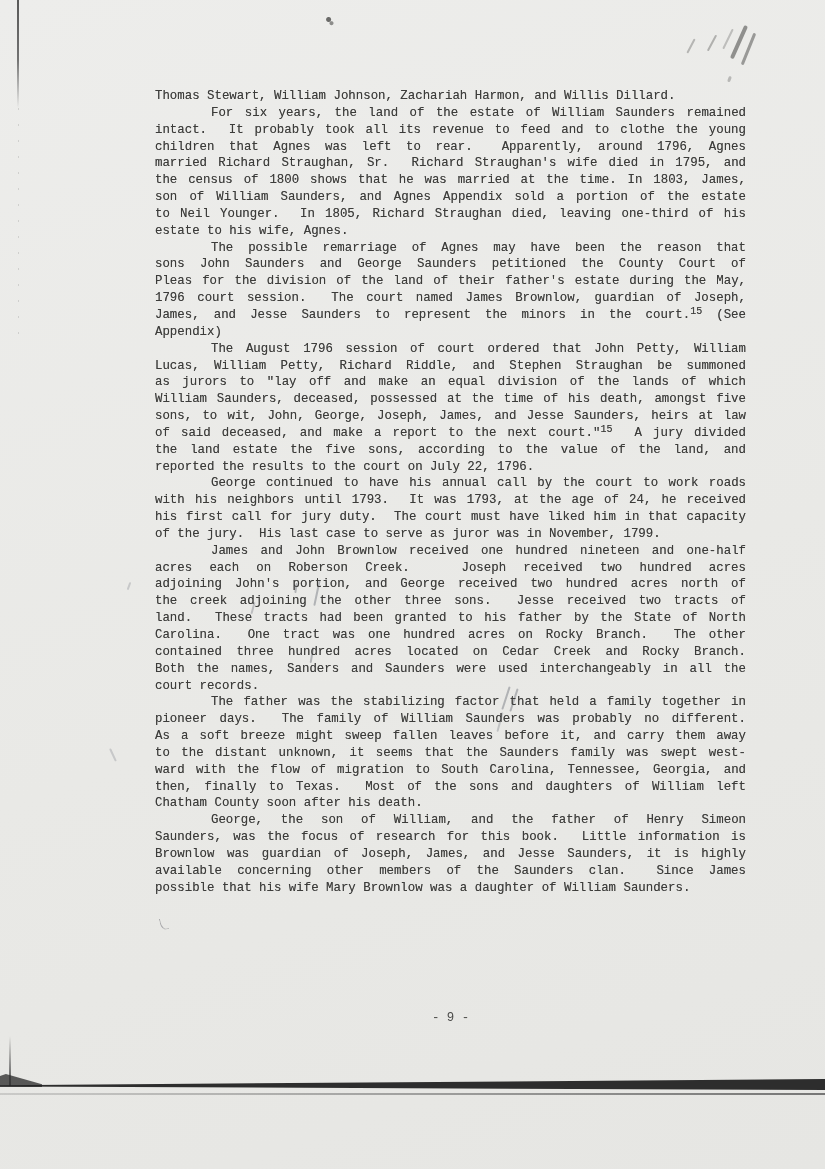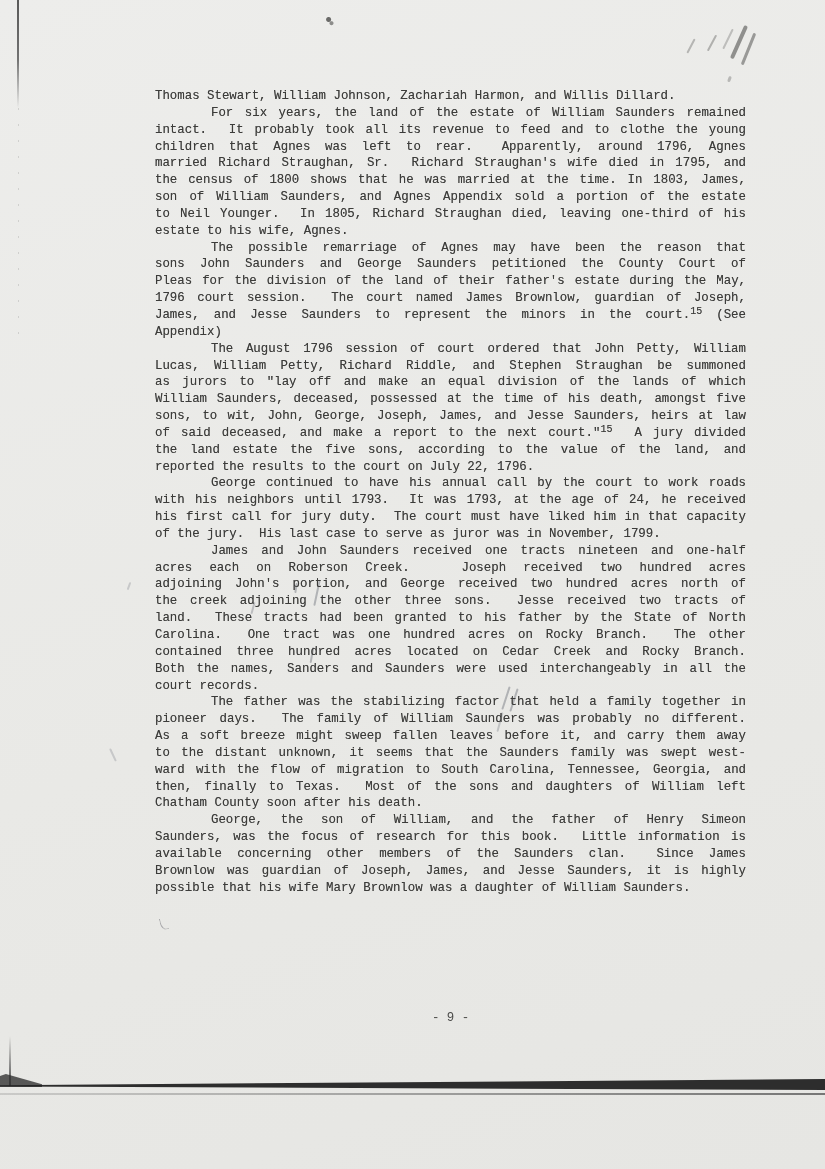--- a/index.html
+++ b/index.html
@@ -154,21 +154,21 @@
         <div class="line">the land estate the five sons, according to the value of the land, and</div>
         <div class="line para-end">reported the results to the court on July 22, 1796.</div>
       </div>
       <div class="paragraph">
         <div class="line indent">George continued to have his annual call by the court to work roads</div>
         <div class="line">with his neighbors until 1793.&nbsp; It was 1793, at the age of 24, he received</div>
         <div class="line">his first call for jury duty.&nbsp; The court must have liked him in that capacity</div>
         <div class="line para-end">of the jury.&nbsp; His last case to serve as juror was in November, 1799.</div>
       </div>
       <div class="paragraph">
-        <div class="line indent">James and John Saunders received one tracts nineteen and one-half</div>
+        <div class="line indent">James and John Brownlow received one hundred nineteen and one-half</div>
         <div class="line">acres each on Roberson Creek.&nbsp;&nbsp; Joseph received two hundred acres</div>
         <div class="line">adjoining John's portion, and George received two hundred acres north of</div>
         <div class="line">the creek adjoining the other three sons.&nbsp; Jesse received two tracts of</div>
         <div class="line">land.&nbsp; These tracts had been granted to his father by the State of North</div>
         <div class="line">Carolina.&nbsp; One tract was one hundred acres on Rocky Branch.&nbsp; The other</div>
         <div class="line">contained three hundred acres located on Cedar Creek and Rocky Branch.</div>
         <div class="line">Both the names, Sanders and Saunders were used interchangeably in all the</div>
         <div class="line para-end">court records.</div>
       </div>
       <div class="paragraph">
@@ -176,20 +176,20 @@
         <div class="line">pioneer days.&nbsp; The family of William Saunders was probably no different.</div>
         <div class="line">As a soft breeze might sweep fallen leaves before it, and carry them away</div>
         <div class="line">to the distant unknown, it seems that the Saunders family was swept west-</div>
         <div class="line">ward with the flow of migration to South Carolina, Tennessee, Georgia, and</div>
         <div class="line">then, finally to Texas.&nbsp; Most of the sons and daughters of William left</div>
         <div class="line para-end">Chatham County soon after his death.</div>
       </div>
       <div class="paragraph">
         <div class="line indent">George, the son of William, and the father of Henry Simeon</div>
         <div class="line">Saunders, was the focus of research for this book.&nbsp; Little information is</div>
+        <div class="line">Brownlow was guardian of Joseph, James, and Jesse Saunders, it is highly</div>
         <div class="line">available concerning other members of the Saunders clan.&nbsp; Since James</div>
-        <div class="line">Brownlow was guardian of Joseph, James, and Jesse Saunders, it is highly</div>
         <div class="line para-end">possible that his wife Mary Brownlow was a daughter of William Saunders.</div>
       </div>
     </div>
 
   <div class="page-number">- 9 -</div>
 </div>
 
 </body></html>

